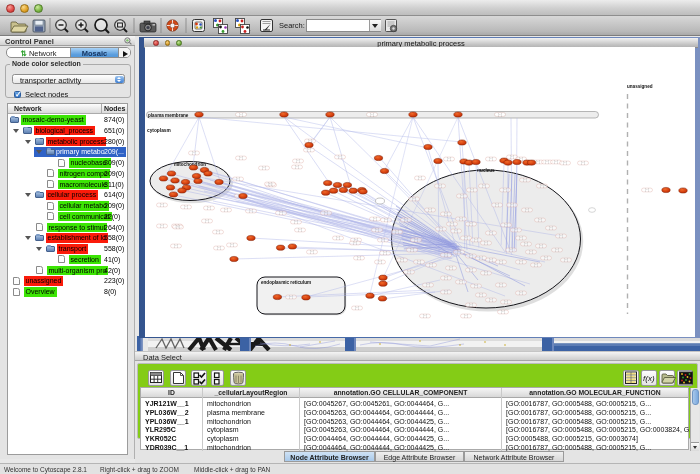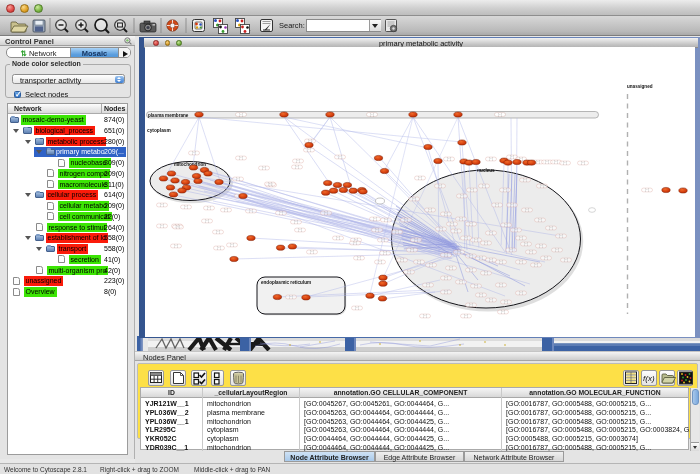--- a/index.html
+++ b/index.html
@@ -53,21 +53,21 @@
   #netwin{left:3px;top:1px;width:561px;height:301px;background:linear-gradient(90deg,#33548e,#4a6dab 40%,#7b91c1);padding:0;}
   #netwin-title{position:absolute;left:5px;top:1px;width:554px;height:9.5px;
     background:linear-gradient(#f2f2f2,#c2c2c2 75%,#b5b5b5);border-bottom:1px solid #8b8b8b;}
   #netwin-title .tl{top:2.2px;width:5.5px;height:5.5px;border-radius:50%;}
   #netwin-title span{position:absolute;width:100%;text-align:center;top:0.6px;font-size:7.5px;color:#111;}
   #canvas{position:absolute;left:6px;top:10px;width:550px;height:290px;background:#fff;}
   
   #dpanel{left:-1px;top:315px;width:565px;height:112px;background:#e4e4e4;}
   #dp-head{left:0;top:0;width:565px;height:10px;background:linear-gradient(#f4f4f4,#cdcdcd);border-bottom:1px solid #a5a5a5;border-top:1px solid #c5c5c5;}
   #dp-head span{position:absolute;left:8px;top:0.5px;font-size:7.5px;color:#222;}
-  #dp-body{left:2px;top:12px;width:561px;height:76px;background:#fde047;border:1px solid #bbb;border-radius:2px;}
+  #dp-body{left:2px;top:12px;width:561px;height:76px;background:#84cc16;border:1px solid #bbb;border-radius:2px;}
   .dicon{position:absolute;top:6px;width:16px;height:16px;background:linear-gradient(#fdfdfd,#e3e3e3);border:1px solid #9a9a9a;border-radius:2px;}
   #dtable{position:absolute;left:2px;top:23px;width:549px;height:63px;background:#fff;border:1px solid #aaa;}
   #dthead{position:absolute;left:0;top:0;width:547px;height:10px;background:linear-gradient(#f6f6f6,#d8d8d8);border-bottom:1px solid #a8a8a8;}
   .dth{position:absolute;top:1px;font-size:6.8px;font-weight:bold;color:#222;text-align:center;}
   .dtc{position:absolute;top:0;width:1px;height:63px;background:#c9c9c9;}
   .drow{position:absolute;left:0;width:547px;height:9px;font-size:7px;color:#111;white-space:nowrap;}
   .drow b{position:absolute;left:4px;font-weight:bold;}
   .drow .c2{position:absolute;left:66px;}
   .drow .c3{position:absolute;left:163px;}
   .drow .c4{position:absolute;left:365px;}
@@ -364,21 +364,21 @@
           <g stroke="#b0b0b0" stroke-width="1">
             <path d="M689 337 l6 -6 M691.5 337 l4 -4 M694 337 l2 -2"></path>
           </g>
         </svg>
       </div>
     <div id="netwin" class="abs">
       <div id="netwin-title">
         <div class="tl abs" style="left:9px;background:radial-gradient(circle at 35% 30%,#f0908a,#d84541 65%,#a93431);border:0.5px solid #8f2b28;"></div>
         <div class="tl abs" style="left:20.5px;background:radial-gradient(circle at 35% 30%,#f6d384,#d89a26 65%,#a8781c);border:0.5px solid #8f6d17;"></div>
         <div class="tl abs" style="left:32px;background:radial-gradient(circle at 35% 30%,#c8e698,#71ad3c 65%,#54832b);border:0.5px solid #4a741f;"></div>
-        <span>primary metabolic activity</span>
+        <span>primary metabolic process</span>
       </div>
       <div id="canvas">
           <svg width="550" height="290" viewBox="145 47 550 290" style="position:absolute;left:0;top:0;">
             <defs>
 <radialGradient id="ng" cx="40%" cy="35%" r="75%">
  <stop offset="0%" stop-color="#ef6a2a"></stop>
                 <stop offset="55%" stop-color="#d74211"></stop>
                 <stop offset="100%" stop-color="#b52d05"></stop>
 </radialGradient>
 </defs>
@@ -1058,21 +1058,21 @@
               <ellipse cx="527" cy="162.6" rx="4.2" ry="2.6" fill="url(#ng)"></ellipse>
               <ellipse cx="531.5" cy="162.6" rx="4.2" ry="2.6" fill="url(#ng)"></ellipse>
               <ellipse cx="666" cy="190" rx="4.2" ry="2.6" fill="url(#ng)"></ellipse>
               <ellipse cx="683" cy="190.5" rx="4.2" ry="2.6" fill="url(#ng)"></ellipse>
             </g>
           </svg>
         </div>
     </div>
     <div id="dpanel" class="abs">
       <div id="dp-head" class="abs">
-          <span>Nodes Panel</span>
+          <span>Data Select</span>
         </div>
       <div id="dp-body" class="abs">
 
 <div class="dicon" style="left:10px;"></div>
 <div class="dicon" style="left:32px;"></div>
 <div class="dicon" style="left:53px;"></div>
 <div class="dicon" style="left:73px;width:13px;"></div>
 <div class="dicon" style="left:92px;"></div>
 <svg class="abs" style="left:10px;top:6px;" width="110" height="16" viewBox="0 0 110 16">
 <g transform="translate(2.5,2.5)">

